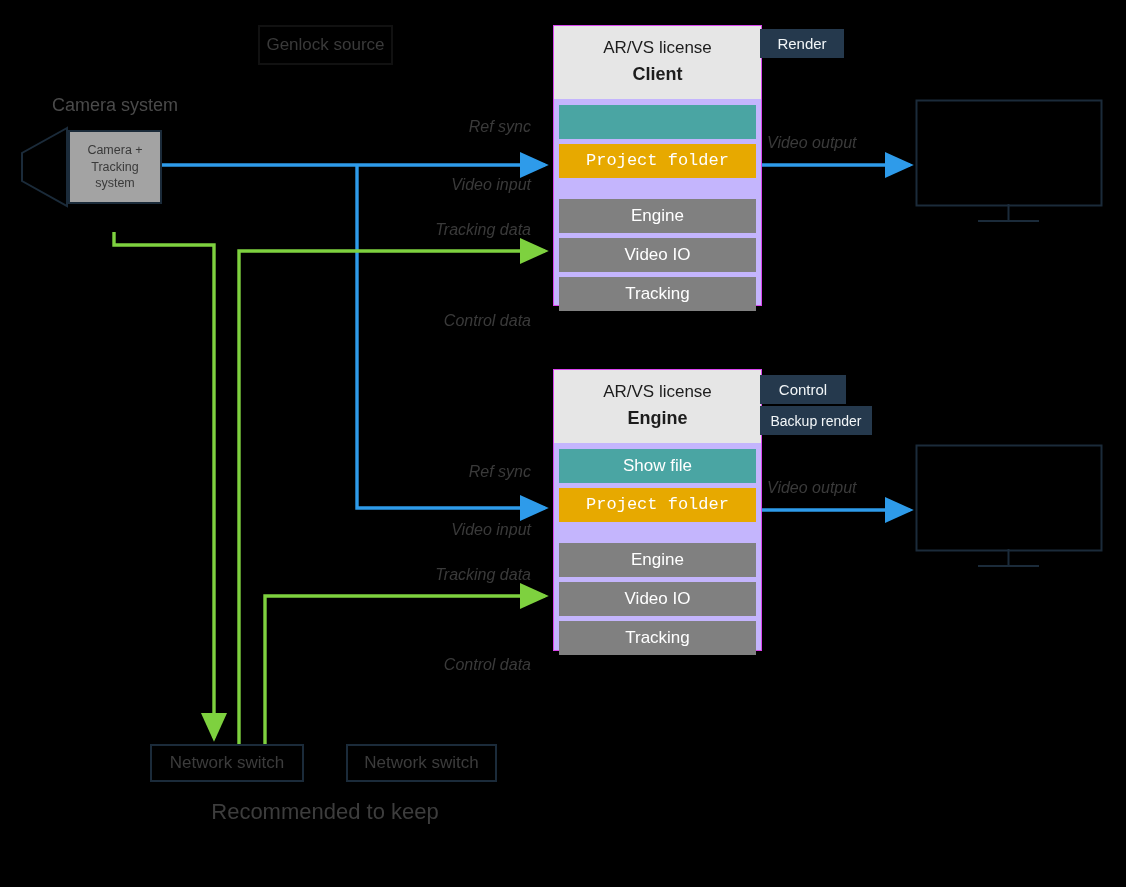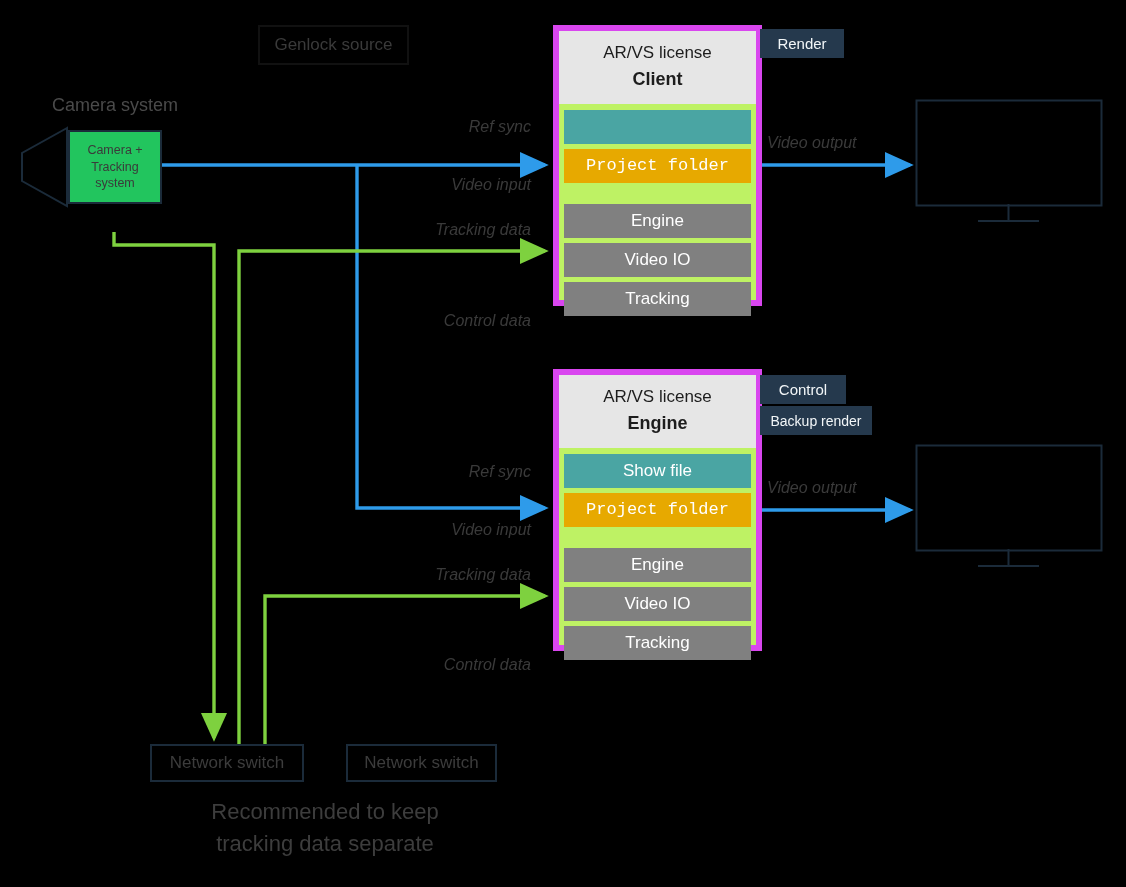--- a/index.html
+++ b/index.html
@@ -22,30 +22,30 @@
     background:transparent;
   }
   .outline-box.dark{border-color:#111;color:#3a3a3a;}
 
   
   .camera-body{
     border:2px solid #1b2b3a;
     color:#3a3a3a;
     font-size:12.5px;line-height:1.35;text-align:center;
     display:flex;align-items:center;justify-content:center;
-    background:#22c55e;
+    background:#a3a3a3;
   }
   .camera-label{
     color:#4a4a4a;font-size:18px;white-space:nowrap;
   }
 
   
   .machine{
-    border:6px solid #d946ef;
-    background:#bef264;
+    border:1px solid #d946ef;
+    background:#c4b5fd;
     box-sizing:border-box;
   }
   .machine-head{
     background:#e6e6e6;
     color:#1d1d1d;
     text-align:center;
     font-size:17px;
     line-height:1.45;
     padding:10px 0 12px 0;
     box-sizing:border-box;
@@ -104,21 +104,21 @@
 
     <path d="M762,510 L910,510" fill="none" stroke="#2e9bea" stroke-width="3.4" marker-end="url(#arrow-blue)"></path>
 
     <path d="M114,232 L114,245 L214,245 L214,738" fill="none" stroke="#7ed13f" stroke-width="3.4" marker-end="url(#arrow-green)"></path>
 
     <path d="M239,744 L239,251 L545,251" fill="none" stroke="#7ed13f" stroke-width="3.4" marker-end="url(#arrow-green)"></path>
 
     <path d="M265,744 L265,596 L545,596" fill="none" stroke="#7ed13f" stroke-width="3.4" marker-end="url(#arrow-green)"></path>
   </svg>
 
-  <div class="node outline-box dark" style="left:258px;top:25px;width:151px;height:40px;">
+  <div class="node outline-box dark" style="left:258px;top:25px;width:135px;height:40px;">
     <span>Genlock source</span>
   </div>
 
   <div class="node camera-label" style="left:52px;top:95px;">Camera system</div>
 
   <svg style="position:absolute;left:20px;top:126px;width:50px;height:82px;">
     <path d="M47,2 L2,27 L2,55 L47,80 Z" fill="none" stroke="#1b2b3a" stroke-width="2"></path>
   </svg>
 
   <div class="node camera-body" style="left:68px;top:130px;width:94px;height:74px;">
@@ -188,16 +188,15 @@
 
   <div class="node outline-box" style="left:150px;top:744px;width:154px;height:38px;">
     <span>Network switch</span>
   </div>
   <div class="node outline-box" style="left:346px;top:744px;width:151px;height:38px;">
     <span>Network switch</span>
   </div>
 
   <div class="footnote" style="left:155px;top:796px;width:340px;">
     <div>Recommended to keep</div>
-    <div>tracking data separate</div>
   </div>
 
 </div>
 
 </body></html>

